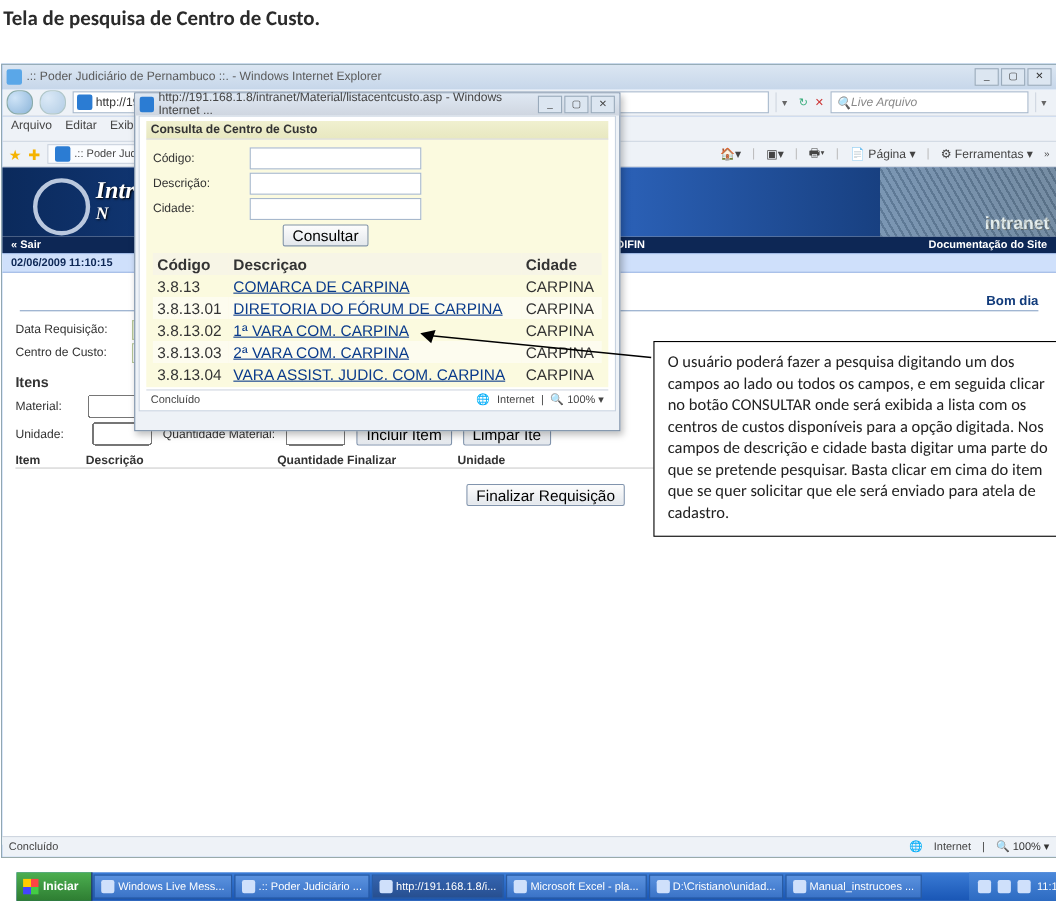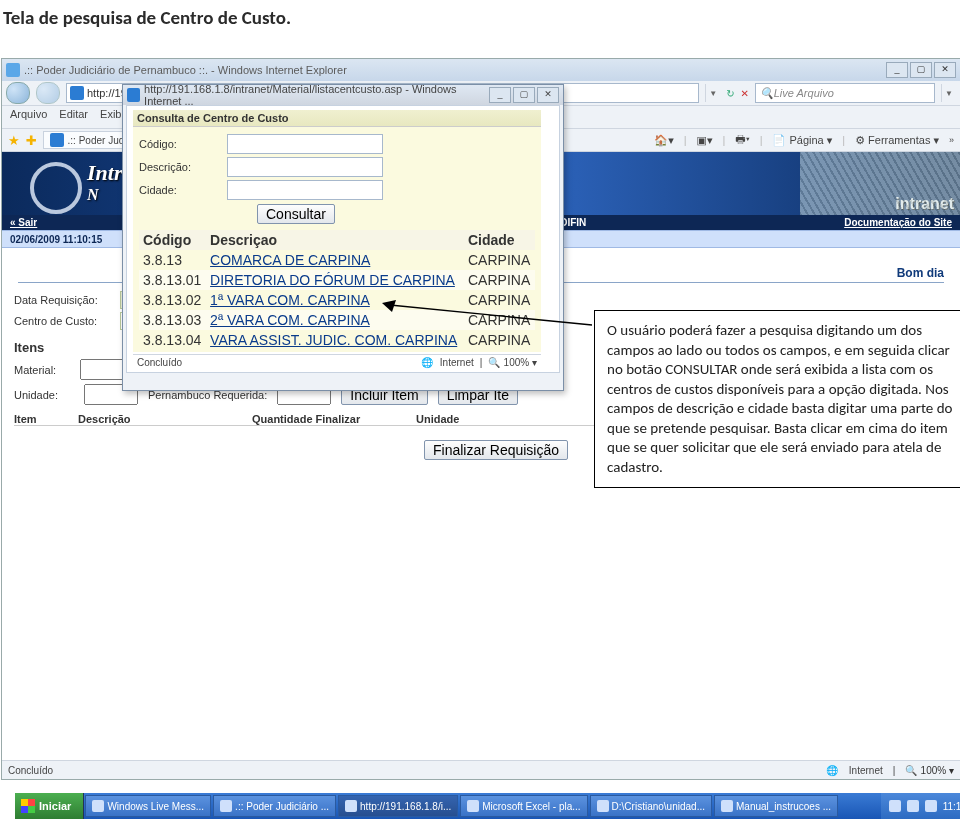--- a/index.html
+++ b/index.html
@@ -24,21 +24,21 @@
 .tool-right{margin-left:auto;display:flex;gap:10px;font-size:11px;color:#444;align-items:center}
 .tool-right .sep{color:#bbb}
 .body-area{position:relative;height:calc(100% - 22px - 24px - 18px - 22px - 18px);background:#fff;overflow:hidden}
 .banner{height:63px;background:linear-gradient(90deg,#0b2a5c,#1a4a9a 40%,#2a5fb4 60%,#0b2a5c);position:relative}
 .banner::after{content:"";position:absolute;right:0;top:0;width:160px;height:63px;background:repeating-linear-gradient(60deg,#9aa 0 2px,#cdd 2px 6px);opacity:.55}
 .banner-txt{position:absolute;left:85px;top:8px;color:#fff;font:italic 700 22px Georgia,serif;text-shadow:1px 1px 2px #000}
 .banner-txt .sub{display:block;font-size:16px}
 .logo-ring{position:absolute;left:28px;top:10px;width:44px;height:44px;border:4px solid #bac8de;border-radius:50%}
 .intranet-flag{position:absolute;right:6px;bottom:2px;color:#fff;font:700 16px Arial;text-shadow:1px 1px #000}
 .infobar{display:flex;justify-content:space-between;background:#0d2755;color:#fff;font-weight:700;font-size:10px;padding:2px 8px}
-.infobar a{color:#fff;text-decoration:underline}
+.infobar a{color:#fff;}
 .datebar{display:flex;align-items:center;background:#cfe0fb;border-top:1px solid #9fb9e4;border-bottom:1px solid #9fb9e4;height:16px;padding:0 8px;color:#0d2755;font-weight:700;font-size:10px}
 .main-form{padding:6px 12px 0 12px;color:#333}
 .bomdia{display:block;text-align:right;color:#103a7a;font-weight:700;font-size:12px;border-bottom:1px solid #8aa5c8;margin:12px 4px 8px 4px;padding-bottom:2px}
 .form-row{display:flex;align-items:center;gap:6px;margin:3px 0;font-size:11px}
 .form-row label{width:100px;text-align:left}
 .inp{background:#e9efd8;border:1px solid #b7c79a;height:16px;color:#3a6b00;padding:0 3px}
 .mini{width:88px}
 .med{width:56px}
 .dash{padding:0 2px}
 .section-title{font-weight:700;font-size:13px;margin:10px 0 4px 0}
@@ -47,21 +47,21 @@
 .btn{background:linear-gradient(#fdfdfd,#e3e7ec);border:1px solid #8194ad;padding:1px 8px;font-size:14px;border-radius:2px}
 .item-head{display:flex;gap:14px;font-weight:700;font-size:11px;border-bottom:1px solid #ccc;margin-top:8px}
 .finalize{margin:14px 0 0 410px}
 .ie-status{position:absolute;left:0;right:0;bottom:0;height:18px;background:#eef2f7;border-top:1px solid #cfd6e0;display:flex;align-items:center;font-size:10px;color:#444;padding:0 6px;gap:10px}
 .ie-status .right{margin-left:auto;display:flex;gap:10px;align-items:center}
 .zoom{color:#333}
 
 .popup{position:absolute;left:122px;top:84px;width:440px;border:1px solid #7b8fa7;background:#eef2f7;box-shadow:2px 3px 6px rgba(0,0,0,.25)}
 .popup .ptitle{background:linear-gradient(#dfe8f3,#cfd6e0);height:20px;display:flex;align-items:center;gap:4px;padding:0 4px;font-size:11px;color:#444}
 .popup .paddr{background:#fff;border:1px solid #c7d2e0;margin:3px;height:16px;font-size:10px;display:flex;align-items:center;padding:0 3px;gap:4px}
-.popup .pbody{background:#fff;margin:0 3px 17px 3px;border:1px solid #c7d2e0;padding:4px 18px 2px 6px}
+.popup .pbody{background:#fff;margin:0 3px 17px 3px;border:1px solid #c7d2e0;padding:4px 6px 2px 6px}
 .phead{background:linear-gradient(#f0f0d0,#e8e8c0);border-bottom:1px solid #ccc;padding:2px 4px;font-weight:700;color:#333}
 .pfield{display:flex;align-items:center;gap:8px;margin:3px 0}
 .pfield label{width:80px}
 .cinp{background:#fff;border:1px solid #a7b8cc;height:16px;width:150px}
 .consult-btn{margin:4px 0 6px 118px}
 table.res{width:100%;border-collapse:collapse;font-size:14px}
 table.res th{text-align:left;font-weight:700;padding:2px 4px;background:#f7f5e6}
 table.res td{padding:2px 4px}
 table.res tr:nth-child(even) td{background:#fdfcef}
 table.res a{color:#0a3b8b;text-decoration:underline}
@@ -181,21 +181,21 @@
       <div class="section-title">Itens</div>
       <div class="form-row">
         <label style="width:60px">Material:</label>
         <input class="small-in" style="width: 50px;">
         <span class="dash"> - </span>
         <input style="width: 240px; border: 1px solid rgb(167, 184, 204); height: 16px;">
       </div>
       <div class="include-row">
         <label style="width:60px">Unidade:</label>
         <input class="small-in" style="width: 46px;">
-        <label>Pernambuco Requerida:</label>
+        <label>Quantidade Material:</label>
         <input class="small-in" style="width: 46px;">
         <button class="btn">Incluir Item</button>
         <button class="btn">Limpar Ite</button>
       </div>
 
       <div class="item-head">
         <span style="width:50px">Item</span>
         <span style="width:160px">Descrição</span>
         <span style="width:150px">Quantidade Finalizar</span>
         <span>Unidade</span>

